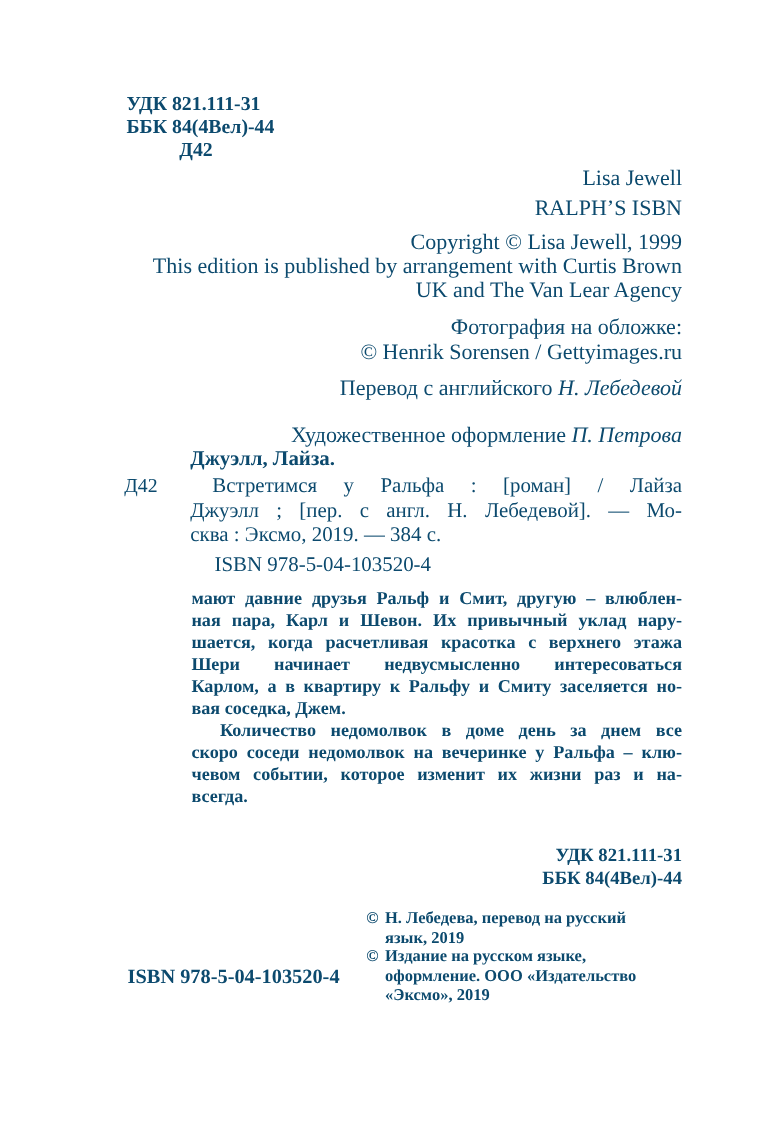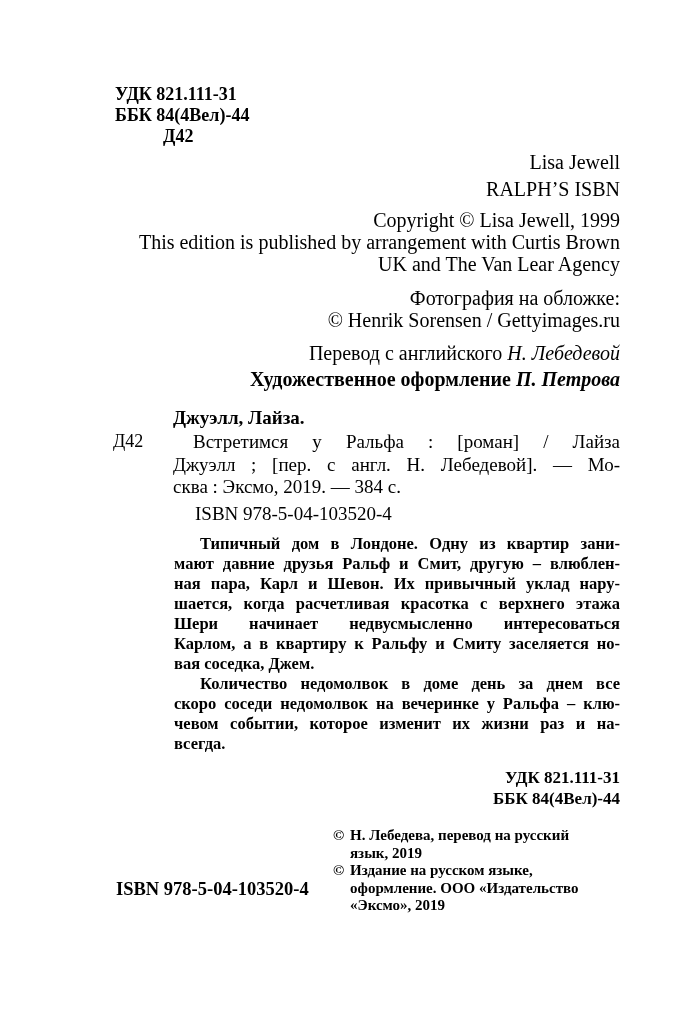--- a/index.html
+++ b/index.html
@@ -3,21 +3,21 @@
 <meta charset="utf-8">
 <title>Book imprint page</title>
 <style>
   * { margin: 0; padding: 0; box-sizing: border-box; }
   html, body { background: #e8e8e8; }
   .page {
     position: relative;
     width: 691px;
     height: 1033px;
     background: #ffffff;
-    color: #000000;
+    color: #0c4a6e;
     font-family: "Liberation Serif", "DejaVu Serif", serif;
     overflow: hidden;
     margin: 0 auto;
   }
   .abs { position: absolute; }
   .it { font-style: italic; }
 
   
   .top-codes { left: 115px; top: 84px; font-size: 18px; line-height: 21px; font-weight: bold; }
   .top-codes .code-indent { padding-left: 48px; }
@@ -63,34 +63,33 @@
   <div class="abs cline" style="top:151px;">Lisa Jewell</div>
   <div class="abs cline" style="top:178px;">RALPH’S ISBN</div>
   <div class="abs cline" style="top:209px;">Copyright © Lisa Jewell, 1999</div>
   <div class="abs cline" style="top:253px;">UK and The Van Lear Agency</div>
   <div class="abs cline" style="top:231px;">This edition is published by arrangement with Curtis Brown</div>
 
   <div class="abs cline" style="top:287px;">Фотография на обложке:</div>
   <div class="abs cline" style="top:309px;">© Henrik Sorensen / Gettyimages.ru</div>
 
   <div class="abs cline" style="top:342px;"><span>Перевод с английского</span> <span class="it">Н. Лебедевой</span></div>
-  <div class="abs cline" style="top:368px;font-weight:bold;"><span>Художественное оформление</span> <span class="it">П. Петрова</span></div>
+  <div class="abs cline" style="top:385px;"><span>Художественное оформление</span> <span class="it">П. Петрова</span></div>
 
   <div class="abs card-author">Джуэлл, Лайза.</div>
   <div class="abs card-code">Д42</div>
   <div class="abs card-desc">
     <div class="ln j first">Встретимся у Ральфа : [роман] / Лайза</div>
     <div class="ln j">Джуэлл ; [пер. с англ. Н. Лебедевой]. — Мо-</div>
     <div class="ln">сква : Эксмо, 2019. — 384 с.</div>
   </div>
   <div class="abs card-isbn">ISBN 978-5-04-103520-4</div>
 
   <div class="abs annotation">
     <div>
-      <div class="ln j first">Типичный дом в Лондоне. Одну из квартир зани-</div>
       <div class="ln j">мают давние друзья Ральф и Смит, другую – влюблен-</div>
       <div class="ln j">ная пара, Карл и Шевон. Их привычный уклад нару-</div>
       <div class="ln j">шается, когда расчетливая красотка с верхнего этажа</div>
       <div class="ln j">Шери начинает недвусмысленно интересоваться</div>
       <div class="ln j">Карлом, а в квартиру к Ральфу и Смиту заселяется но-</div>
       <div class="ln">вая соседка, Джем.</div>
     </div>
     <div>
       <div class="ln j first">Количество недомолвок в доме день за днем все</div>
       <div class="ln j">скоро соседи недомолвок на вечеринке у Ральфа – клю-</div>

